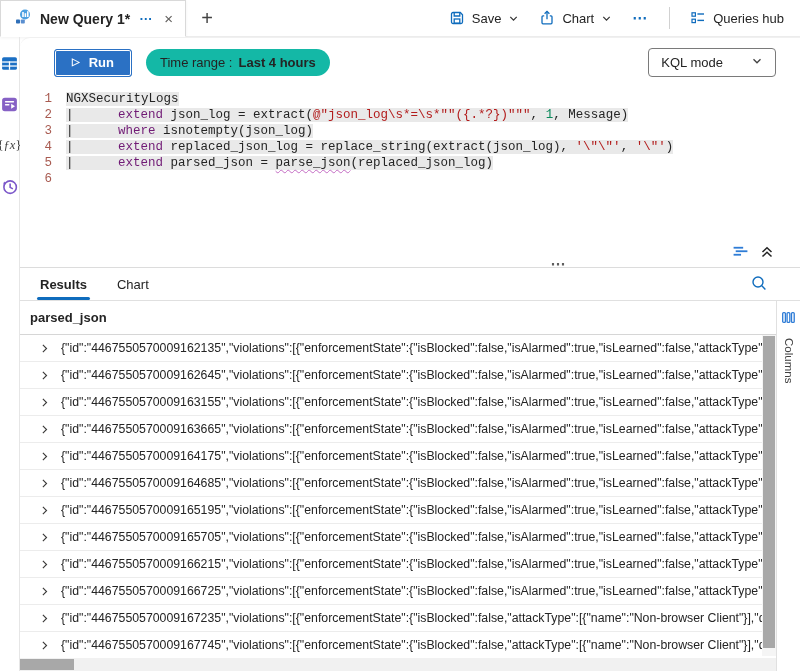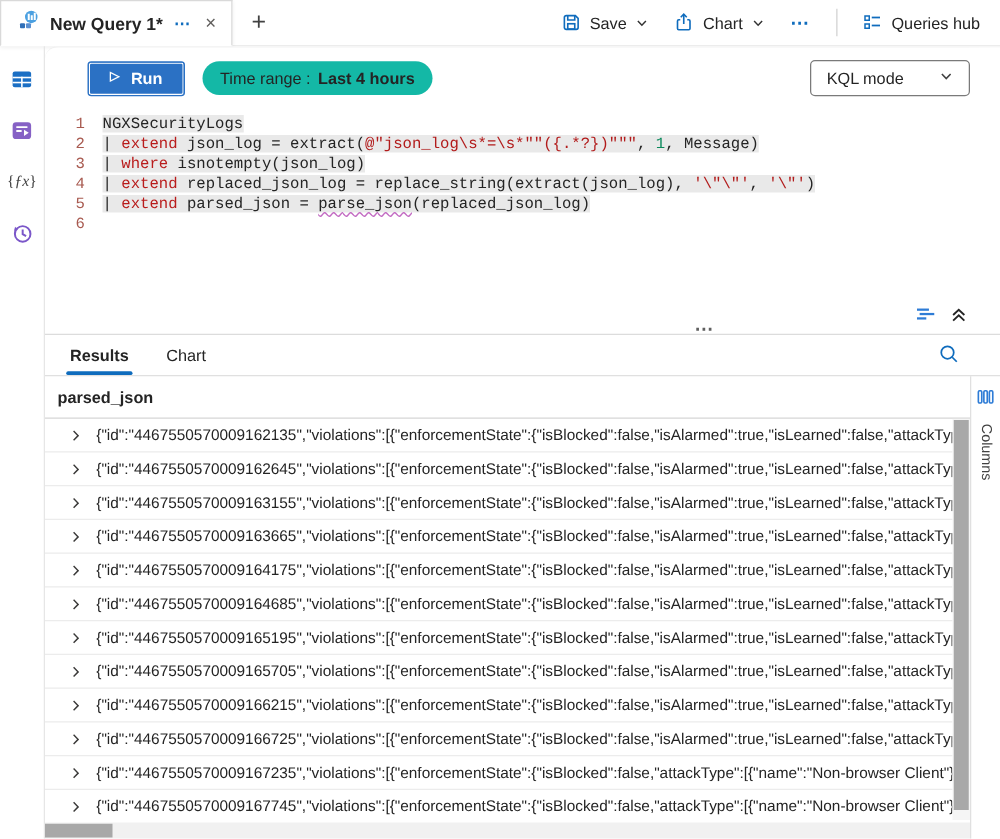--- a/index.html
+++ b/index.html
@@ -18,21 +18,21 @@
   .newtab { width:42px; display:flex; align-items:center; justify-content:center;
     font-size:20px; font-weight:300; color:#424242; cursor:pointer; }
   .tab-actions { margin-left:auto; display:flex; align-items:center; gap:20px; padding-right:16px; }
   .action { display:flex; align-items:center; gap:7px; font-size:13px; cursor:pointer; }
   .action svg { display:block; }
   .vdiv { width:1px; height:22px; background:#d1d1d1; }
   .more-dots { color:#0f6cbd; font-weight:700; font-size:15px; letter-spacing:2px; }
 
   
   .main { display:flex; height:634px; }
-  .rail { width:36px; flex:none; border-right:1px solid #e6e6e6; display:flex;
+  .rail { width:20px; flex:none; border-right:1px solid #e6e6e6; display:flex;
     flex-direction:column; align-items:center; padding-top:16px; gap:21px; }
   .rail-ic { width:20px; height:20px; display:flex; align-items:center; justify-content:center; cursor:pointer; }
   .fx-glyph { font-size:12.5px; color:#444; font-family:"Liberation Serif", serif; }
 
   .content { flex:1; min-width:0; display:flex; flex-direction:column; background:#fff;
     border-top:1px solid #f0f0f0; border-top-left-radius:10px; }
 
   
   .toolbar { display:flex; align-items:center; gap:14px; padding:10px 24px 6px 34px; }
   .run-btn { display:flex; align-items:center; gap:9px; background:#2b71c4; color:#fff;
@@ -45,21 +45,21 @@
   .mode-select { margin-left:auto; border:1px solid #7a7a7a; border-radius:4px;
     padding:6px 12px; font-size:13px; display:flex; align-items:flex-end; gap:28px; cursor:pointer; }
 
   
   .editor { height:158px; padding-top:8px; font-family:"Liberation Mono", monospace;
     font-size:12.5px; line-height:16px; overflow:hidden; }
   .code-line { display:flex; }
   .ln { width:32px; flex:none; text-align:right; color:#a85a50; user-select:none; }
   .code { padding-left:14px; white-space:pre; }
   .code-text.sel { background:#e9e9e9; }
-  .seg-kw { color:#b91c1c; }
+  .seg-kw { color:#701a75;margin-left:37px; }
   .seg-str { color:#b21b1b; }
   .seg-num { color:#09885a; }
   .seg-warn { text-decoration:underline wavy #c36cc3; text-decoration-thickness:1px; text-underline-offset:3px; }
 
   
   .editor-footer { position:relative; height:27px; border-bottom:1px solid #dcdcdc; flex:none; }
   .footer-icons { position:absolute; right:25px; top:2px; display:flex; align-items:center; gap:10px; }
   .footer-icons span { cursor:pointer; display:flex; }
   .drag-dots { position:absolute; left:68%; bottom:-2px; color:#5f5f5f; font-weight:700;
     font-size:15px; letter-spacing:1px; line-height:10px; cursor:row-resize; }

